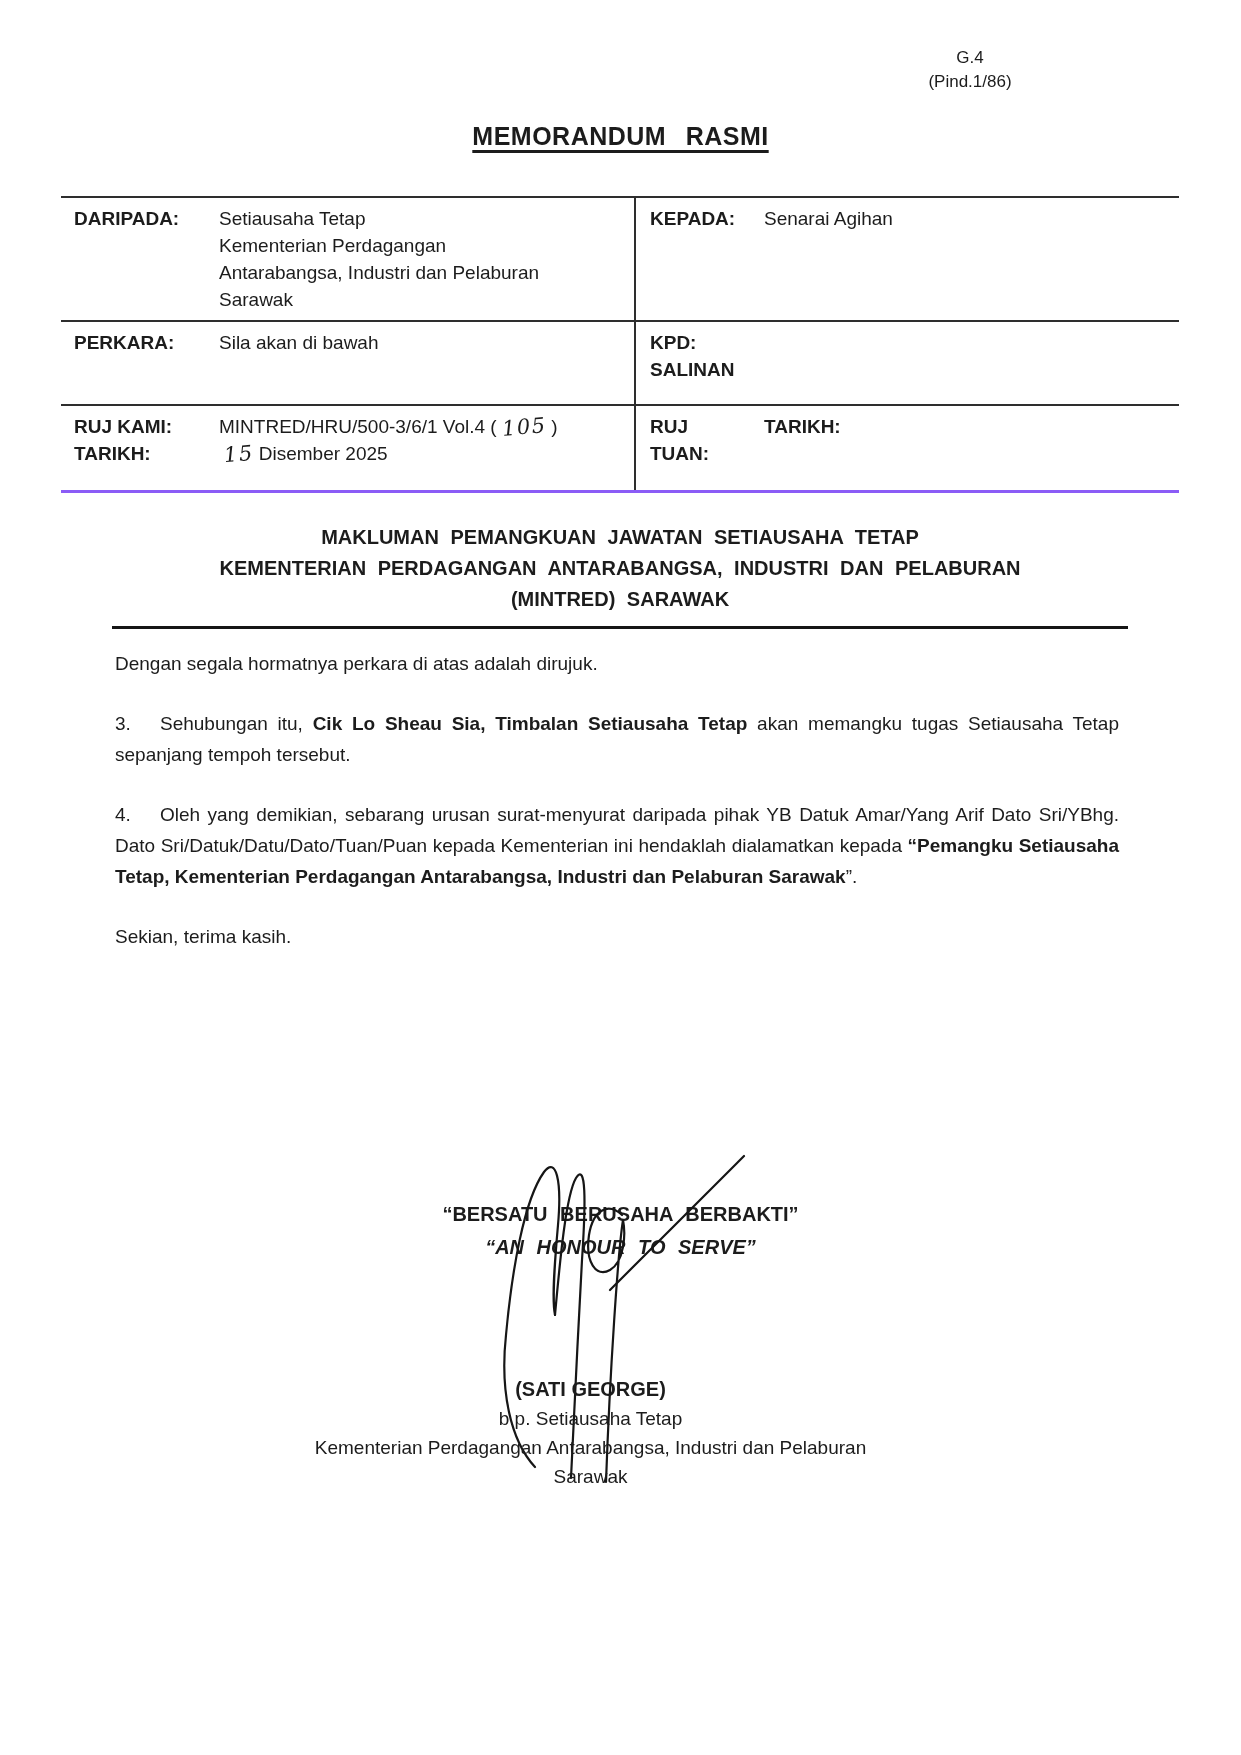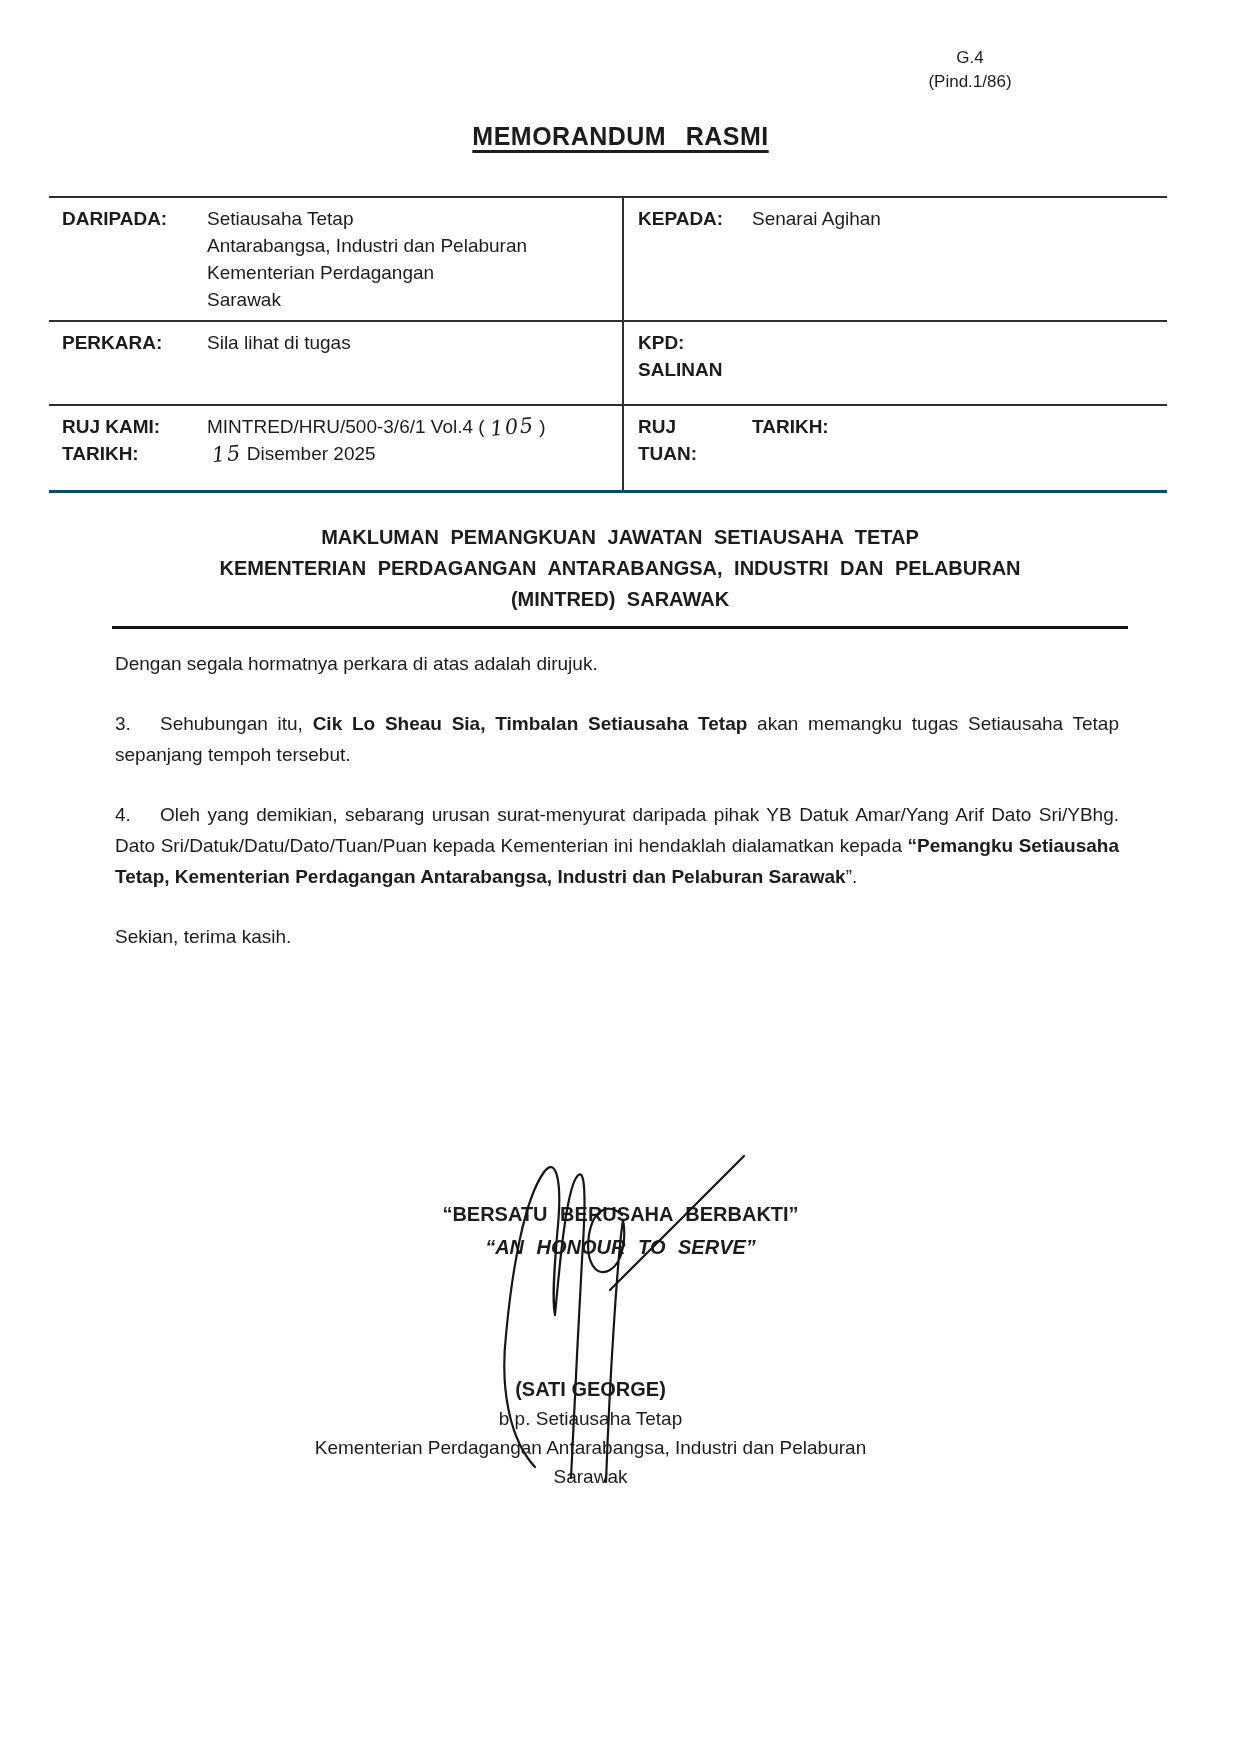--- a/index.html
+++ b/index.html
@@ -18,24 +18,24 @@
 
   
   .doc-title{top:122px;left:0;width:100%;text-align:center;}
   .doc-title span{
     font-size:25px;font-weight:bold;letter-spacing:.5px;word-spacing:12px;
     text-decoration:underline;text-decoration-thickness:2.5px;text-underline-offset:5px;
   }
 
   
   .memo-table{
-    top:196px;left:49px;width:1118px;
+    top:196px;left:61px;width:1118px;
     display:grid;grid-template-columns:573px 545px;
     grid-template-rows:124px 84px 86px;
-    border-bottom:3px solid #0c4a6e;
+    border-bottom:3px solid #8b5cf6;
     font-size:19px;line-height:27px;
   }
   .cell{border-top:2px solid #2e2e2e;box-sizing:border-box;padding-top:7px;}
   .cell.right{border-left:2px solid #2e2e2e;padding-left:14px;}
   .cell.left{padding-left:13px;}
   .pair{display:flex;}
   .lab{font-weight:bold;flex:0 0 145px;}
   .cell.right .lab{flex:0 0 114px;}
   .val{flex:1;}
   .stack2 .lab{flex:0 0 197px;}
@@ -79,37 +79,37 @@
   <span>MEMORANDUM RASMI</span>
 </div>
 
 <div class="abs memo-table">
 
   <div class="cell left">
     <div class="pair">
       <div class="lab">DARIPADA:</div>
       <div class="val">
         <div>Setiausaha Tetap</div>
+        <div>Kementerian Perdagangan</div>
         <div>Antarabangsa, Industri dan Pelaburan</div>
-        <div>Kementerian Perdagangan</div>
         <div>Sarawak</div>
       </div>
     </div>
   </div>
   <div class="cell right">
     <div class="pair">
       <div class="lab">KEPADA:</div>
       <div class="val">Senarai Agihan</div>
     </div>
   </div>
 
   <div class="cell left">
     <div class="pair">
       <div class="lab">PERKARA:</div>
-      <div class="val">Sila lihat di tugas</div>
+      <div class="val">Sila akan di bawah</div>
     </div>
   </div>
   <div class="cell right">
     <div class="lab">
       <div>KPD:</div>
       <div>SALINAN</div>
     </div>
   </div>
 
   <div class="cell left">

